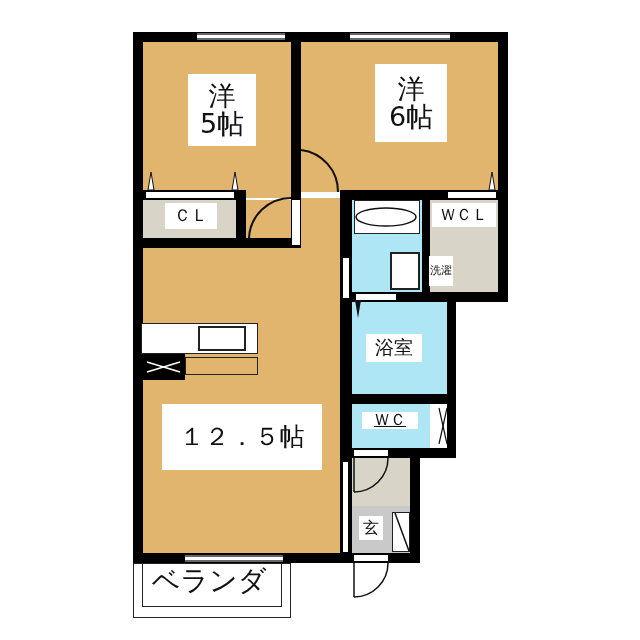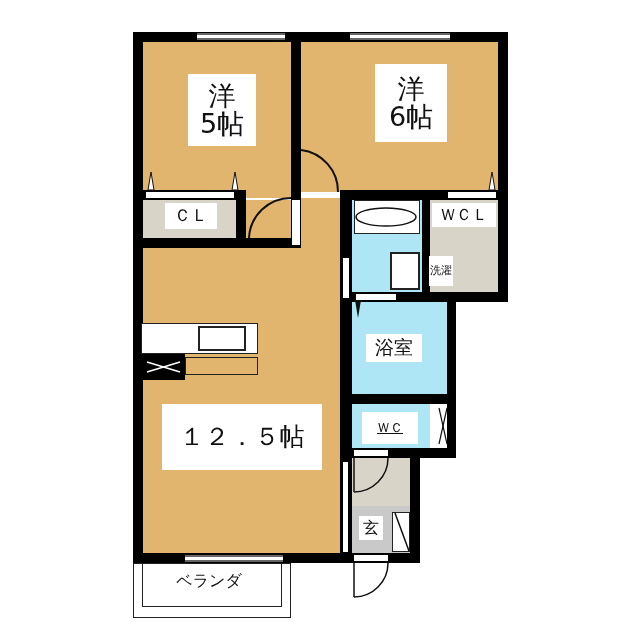--- a/index.html
+++ b/index.html
@@ -106,24 +106,24 @@
 </div>
 <div class="label" style="left:432px;top:203px;width:64px;height:24px;font-size:16px;">
   <span>ＷＣＬ</span>
 </div>
 <div class="label" style="left:393px;top:256px;width:24px;height:30px;font-size:11px;margin-left:36px;">
   <span>洗濯</span>
 </div>
 <div class="label" style="left:366px;top:334px;width:56px;height:28px;font-size:19px;">
   <span>浴室</span>
 </div>
-<div class="label" style="left:362px;top:412px;width:56px;height:32px;font-size:13px;text-decoration:underline;">
+<div class="label" style="left:362px;top:412px;width:56px;height:17px;font-size:16px;text-decoration:underline;">
   <span>ＷＣ</span>
 </div>
 <div class="label" style="left:162px;top:404px;width:160px;height:66px;font-size:25px;">
   <span>１２．５帖</span>
 </div>
 <div class="label" style="left:359px;top:516px;width:24px;height:24px;font-size:16px;">
   <span>玄</span>
 </div>
-<div class="label" style="left:150px;top:566px;width:118px;height:30px;font-size:16px;background:transparent;">
+<div class="label" style="left:150px;top:566px;width:118px;height:30px;font-size:28px;background:transparent;">
   <span>ベランダ</span>
 </div>
 
 </body></html>

